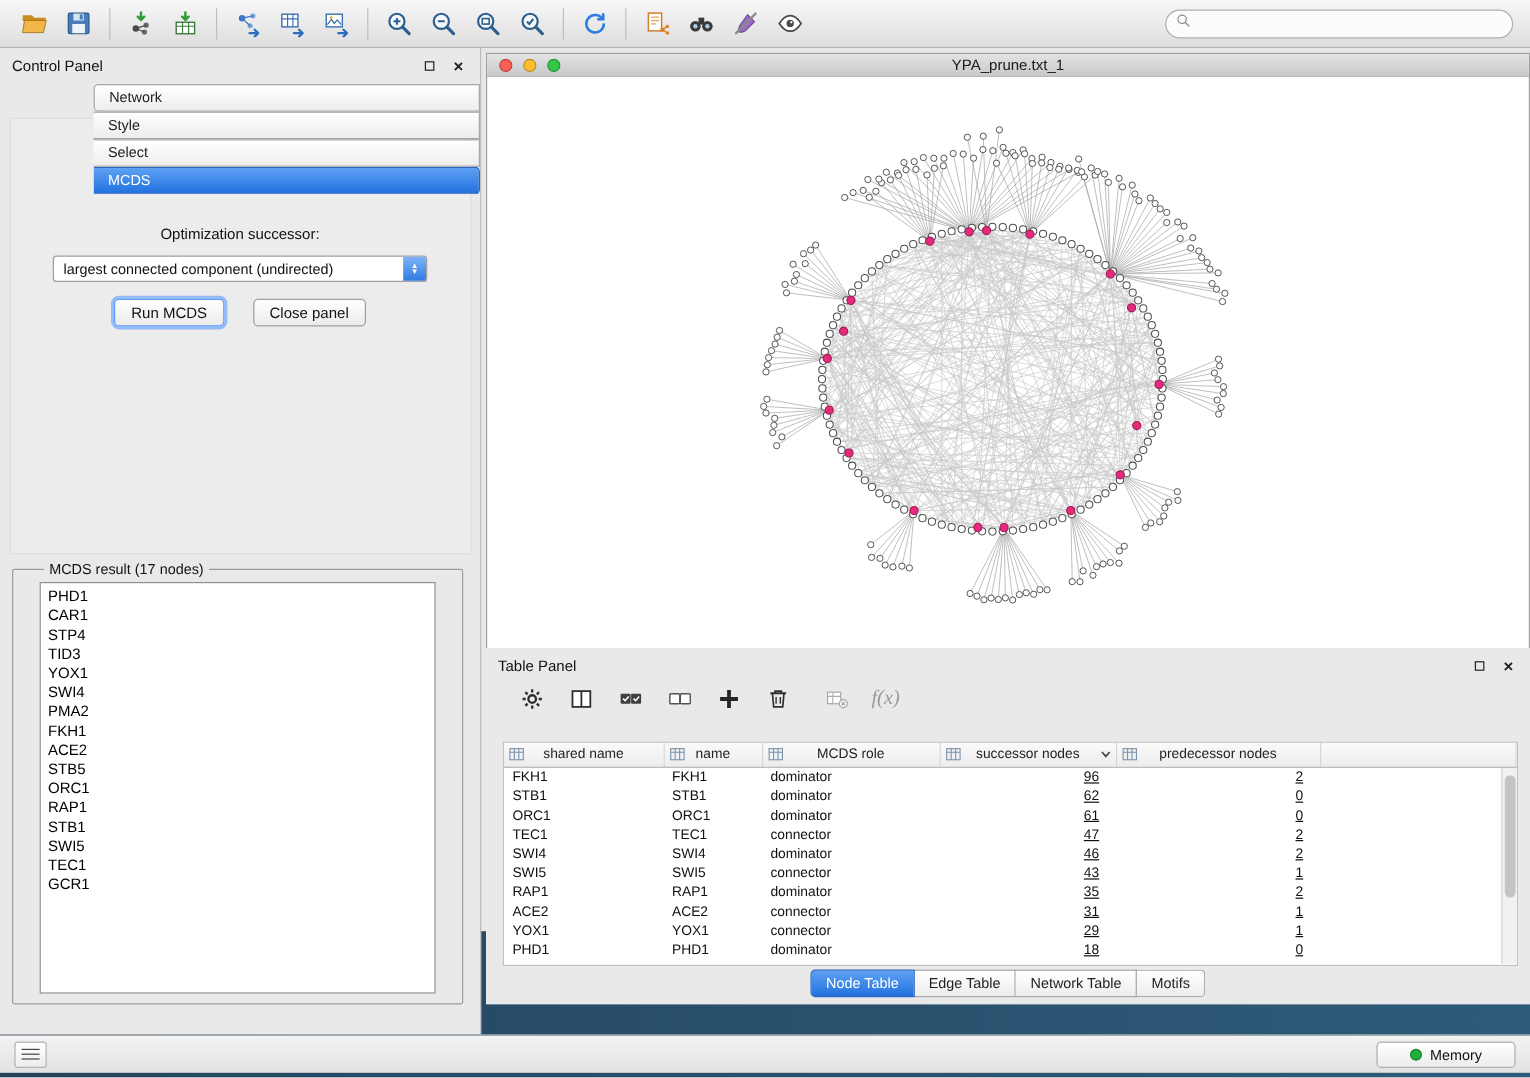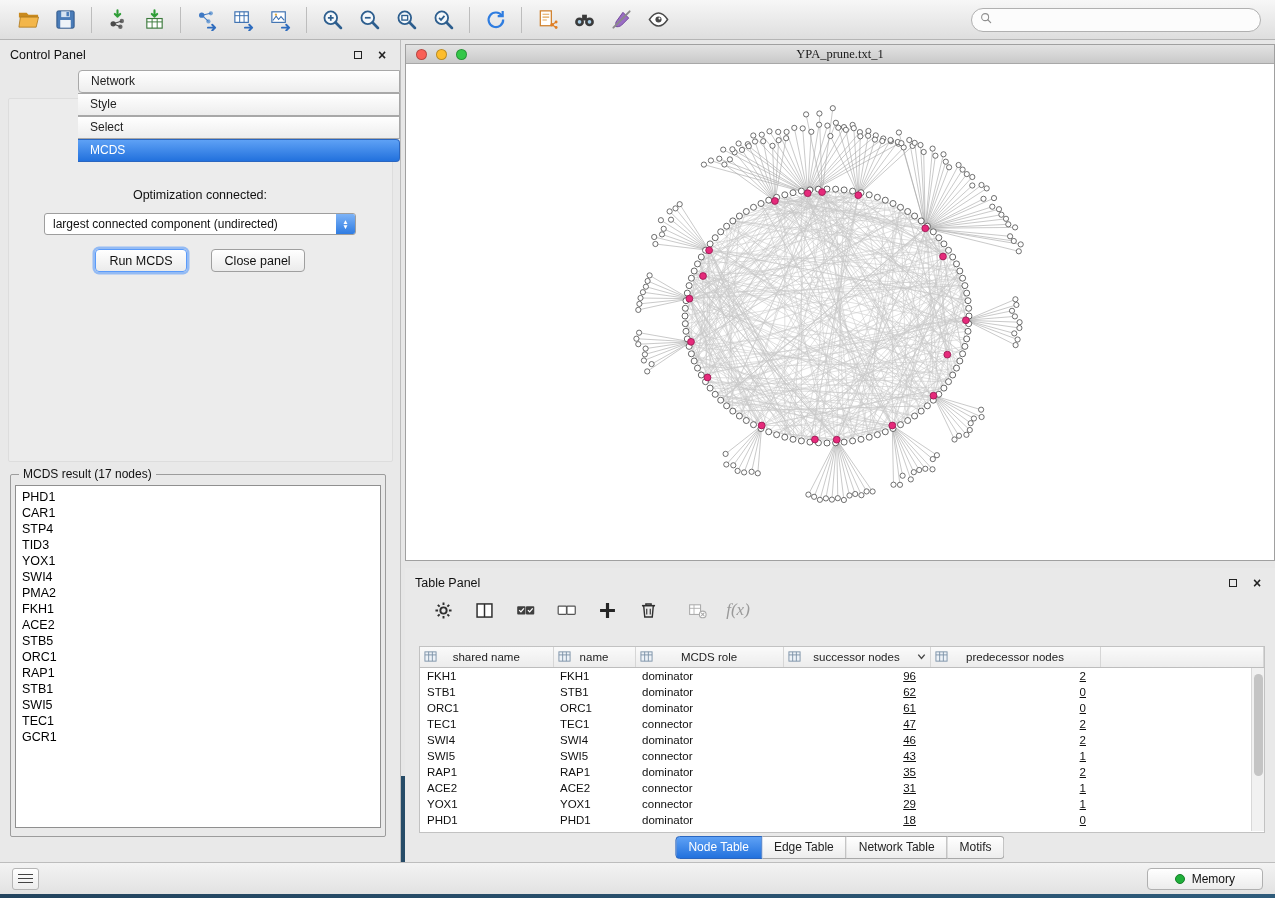--- a/index.html
+++ b/index.html
@@ -27,34 +27,34 @@
   .tab:first-child{border-left:1px solid #a8a8a8;border-radius:4px 0 0 4px;}
   .tab:last-child{border-radius:0 4px 4px 0;}
   .tab.active{background:linear-gradient(#5ea1f5,#2271dd);color:#fff;border-color:#2a66c0;}
   .cp-surface{position:absolute;left:8px;top:58px;width:385px;height:364px;background:#ececec;border:1px solid #dddddd;border-radius:2px;}
   .opt-label{margin-top:26px;text-align:center;font-size:12.5px;color:#111;position:relative;z-index:1;}
   .dropdown{position:relative;width:312px;height:22px;margin:11px auto 0;background:#fff;border:1px solid #9e9e9e;border-radius:3px;display:flex;align-items:center;font-size:12px;color:#111;padding-left:8px;z-index:1;cursor:pointer;}
   .dd-stepper{position:absolute;right:0;top:0;width:19px;height:20px;background:linear-gradient(#7db3f7,#2f7ce2);border-radius:0 2px 2px 0;display:flex;flex-direction:column;align-items:center;justify-content:center;color:#fff;font-size:6.5px;line-height:5.5px;}
   .btn-row{display:flex;justify-content:center;gap:24px;margin-top:14px;position:relative;z-index:1;}
   .cp-btn{font-size:12.5px;height:23px;padding:0 13px;border:1px solid #9f9f9f;border-radius:4px;background:linear-gradient(#ffffff,#ebebeb);color:#111;font-family:inherit;cursor:pointer;}
   .cp-btn.focused{box-shadow:0 0 0 2.5px rgba(90,155,250,.6);border-color:#5a9bfa;}
-  .mcds-fieldset{position:absolute;left:10px;top:427px;width:376px;height:370px;border:1px solid #9c9c9c;border-radius:2px;margin:0;padding:4px 4px 8px;background:transparent;}
+  .mcds-fieldset{position:absolute;left:10px;top:427px;width:376px;height:370px;border:1px solid #9c9c9c;border-radius:2px;margin:0;padding:4px 22px 8px;background:transparent;}
   .mcds-fieldset legend{font-size:12px;padding:0 4px;margin-left:4px;color:#111;}
   .mcds-list{width:100%;height:100%;background:#fff;border:1px solid #8f8f8f;overflow:hidden;padding:3px 0 0 6px;}
   .mcds-item{font-size:12.5px;line-height:16px;color:#000;}
 
   
   .network-window{position:absolute;left:405px;top:44px;width:870px;height:517px;border:1px solid #a0a0a0;background:#fff;}
-  .net-titlebar{position:relative;height:19px;background:linear-gradient(#e3e3e3,#c9c9c9);border-bottom:1px solid #a8a8a8;display:flex;align-items:center;justify-content:center;font-size:12.5px;color:#1a1a1a;font-family:Liberation Serif, serif;}
+  .net-titlebar{position:relative;height:19px;background:linear-gradient(#e3e3e3,#c9c9c9);border-bottom:1px solid #a8a8a8;display:flex;align-items:center;justify-content:center;font-size:12.5px;color:#1a1a1a;}
   .traffic{position:absolute;left:10px;top:4px;display:flex;gap:9px;}
   .tl{width:11px;height:11px;border-radius:50%;border:1px solid rgba(0,0,0,.25);cursor:pointer;}
   #network-svg{display:block;}
 
   
-  .table-panel{position:absolute;left:405px;top:568px;width:870px;height:297px;background:#e9e9e9;}
+  .table-panel{position:absolute;left:405px;top:540px;width:870px;height:297px;background:#e9e9e9;}
   .tp-toolbar{display:flex;align-items:center;gap:13px;padding:4px 0 0 24px;height:38px;}
   .tp-btn{width:28px;height:26px;display:flex;justify-content:center;background:transparent;border:none;padding:0;cursor:pointer;}
   .fx-label{font-family:"Liberation Serif",serif;font-style:italic;font-size:17px;color:#9a9a9a;}
   .table-area{position:absolute;left:14px;right:10px;top:78px;height:187px;background:#fff;border:1px solid #c2c2c2;overflow:hidden;}
   table{border-collapse:collapse;table-layout:fixed;width:100%;}
   th{height:20px;font-weight:normal;font-size:11.5px;color:#222;background:linear-gradient(#fafafa,#ececec);border-right:1px solid #d6d6d6;border-bottom:1px solid #bdbdbd;padding:0;cursor:pointer;}
   .th-inner{position:relative;display:block;height:20px;line-height:20px;text-align:center;}
   .hg{position:absolute;left:4px;top:3px;display:inline-flex;}
   .hc{position:absolute;right:3px;top:4px;display:inline-flex;}
   td{height:16px;font-size:11.5px;color:#101010;padding:0 0 0 7px;white-space:nowrap;overflow:hidden;}
@@ -226,21 +226,21 @@
             </span>
           </span>
       </div>
       <div class="cp-tabs" id="cp-tabs">
           <span class="tab">Network</span>
           <span class="tab">Style</span>
           <span class="tab">Select</span>
           <span class="tab active">MCDS</span>
         </div>
       <div class="cp-surface"></div>
-      <div class="opt-label">Optimization connected:</div>
+      <div class="opt-label">Optimization successor:</div>
       <div class="dropdown">
         <span>largest connected component (undirected)</span>
         <span class="dd-stepper">
             <span>▲</span>
             <span>▼</span>
           </span>
       </div>
       <div class="btn-row">
         <button class="cp-btn focused">Run MCDS</button>
         <button class="cp-btn">Close panel</button>

